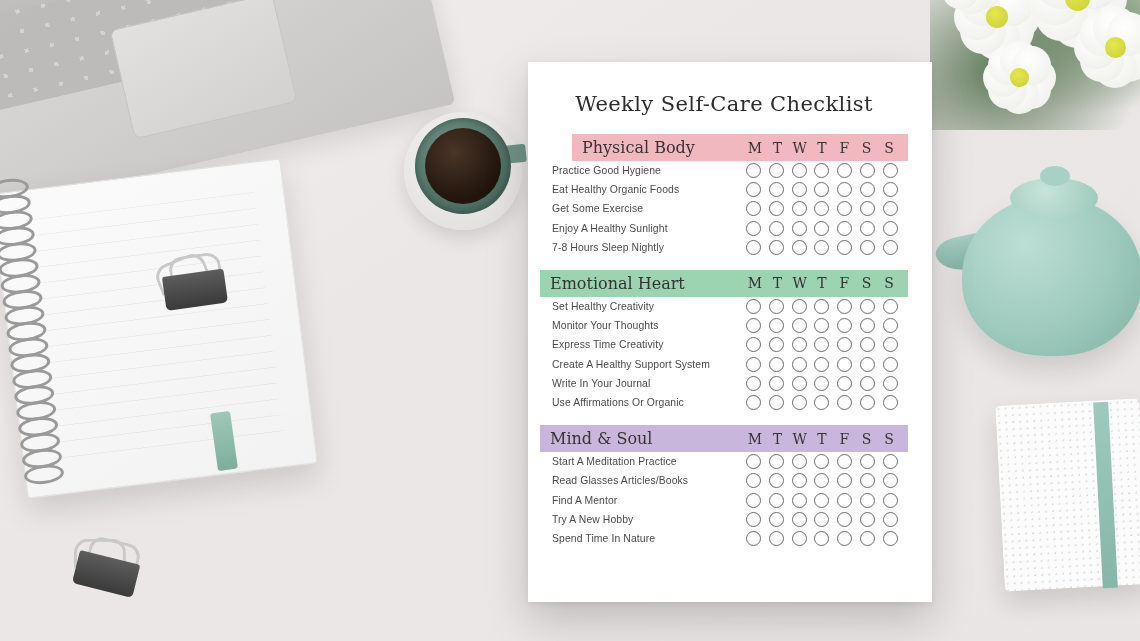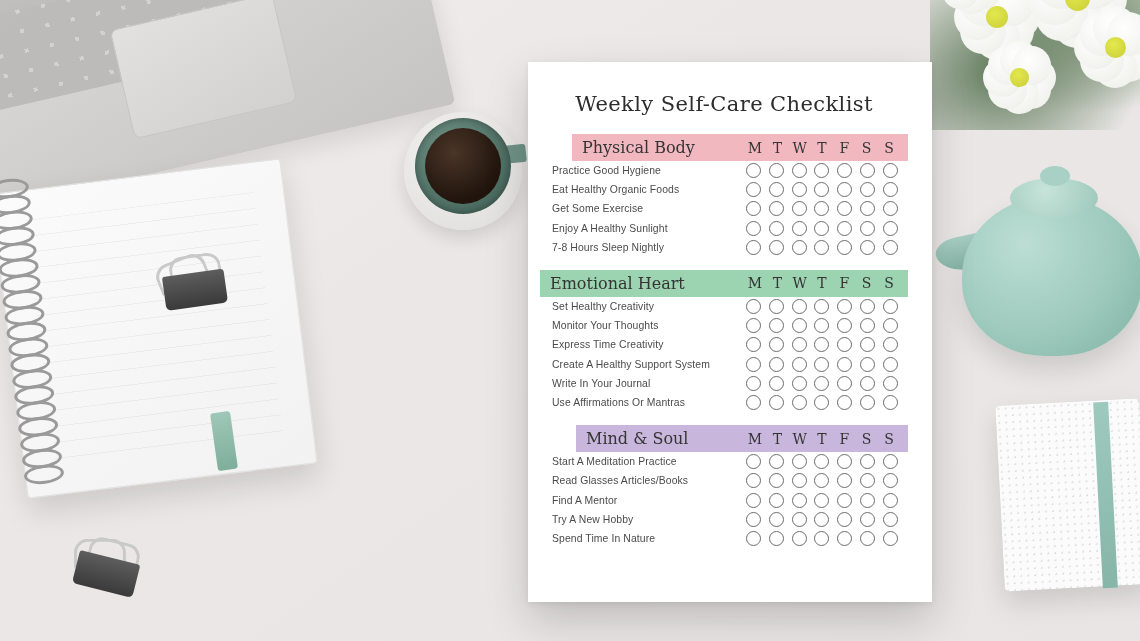--- a/index.html
+++ b/index.html
@@ -277,21 +277,21 @@
   }
   .circle {
     width: 15px; height: 15px;
     border: 1.3px solid #6d6d6d;
     border-radius: 50%;
     box-sizing: border-box;
     background: #fff;
   }
   .sec-physical .section-header { background: #f2b8c0; margin-left: 32px; }
   .sec-emotional .section-header { background: #9cd3b0; }
-  .sec-mind .section-header { background: #c9b6dd; margin-left: 36px; }
+  .sec-mind .section-header { background: #c9b6dd; }
   .spacer { height: 9px; }
 </style>
 </head>
 <body>
 
 <div class="scene">
 
   <div class="prop laptop-body"></div>
   <div class="prop laptop-keys"></div>
   <div class="prop laptop-trackpad"></div>
@@ -544,21 +544,21 @@
                 <div class="circle"></div>
                 <div class="circle"></div>
                 <div class="circle"></div>
                 <div class="circle"></div>
                 <div class="circle"></div>
                 <div class="circle"></div>
                 <div class="circle"></div>
               </div>
             </div>
             <div class="task-row">
-              <div class="task-label">Use Affirmations Or Mantras</div>
+              <div class="task-label">Use Affirmations Or Organic</div>
               <div class="circles">
                 <div class="circle"></div>
                 <div class="circle"></div>
                 <div class="circle"></div>
                 <div class="circle"></div>
                 <div class="circle"></div>
                 <div class="circle"></div>
                 <div class="circle"></div>
               </div>
             </div>

